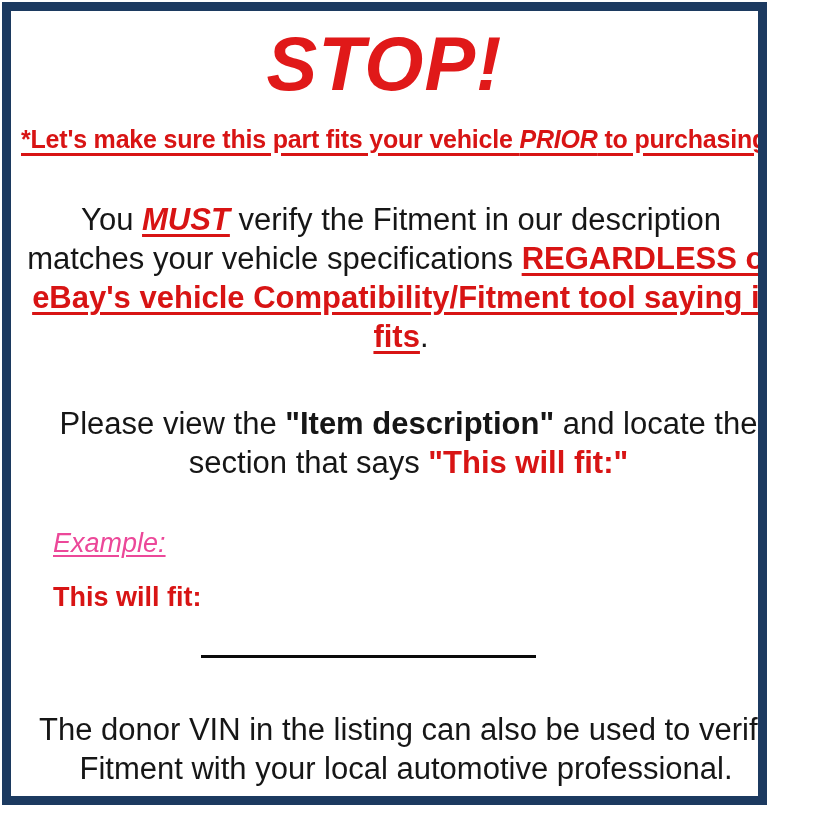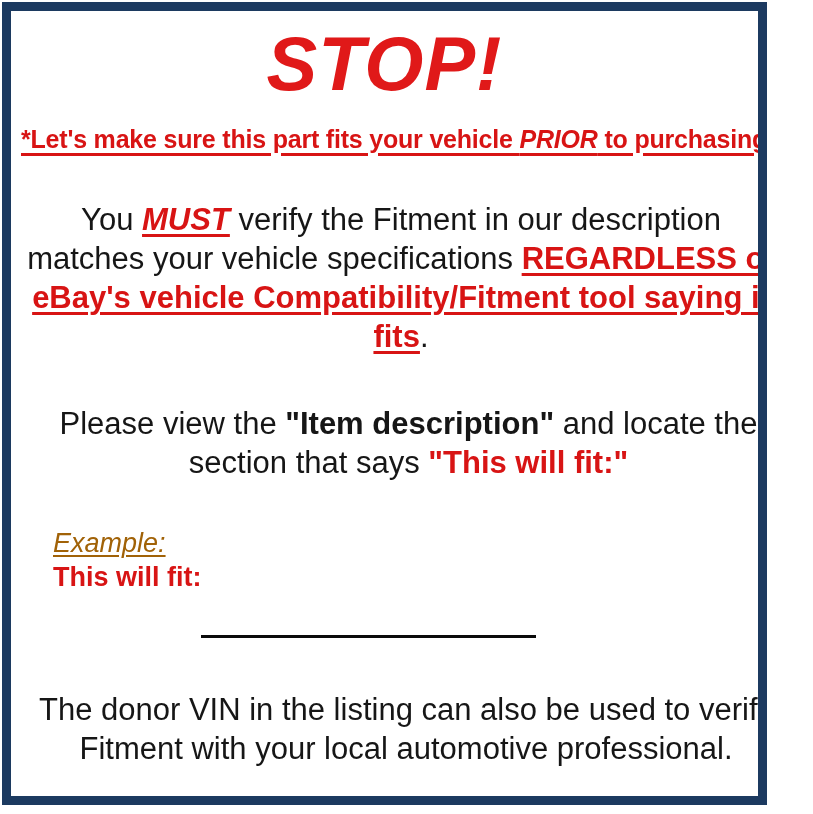--- a/index.html
+++ b/index.html
@@ -108,32 +108,33 @@
     margin: 0 auto;
     padding-top: 34px;
     text-align: left;
     padding-left: 32px;
     box-sizing: border-box;
   }
   .example-label {
     font-size: 27px;
     line-height: 1.16;
     font-style: italic;
-    color: #a16207;
+    color: #ec4899;
     text-decoration: underline;
     text-underline-offset: 3px;
     text-decoration-thickness: 2px;
     display: inline-block;
   }
   .example-fit {
     font-size: 27px;
     line-height: 1.2;
     font-weight: bold;
     color: #d81414;
     padding-top: 1px;
+    margin-top: 20px;
   }
   .example-spec {
     font-size: 22px;
     line-height: 1.2;
     font-weight: bold;
     color: #d81414;
     padding-top: 28px;
     padding-left: 6px;
     letter-spacing: 0.1px;
     white-space: nowrap;

